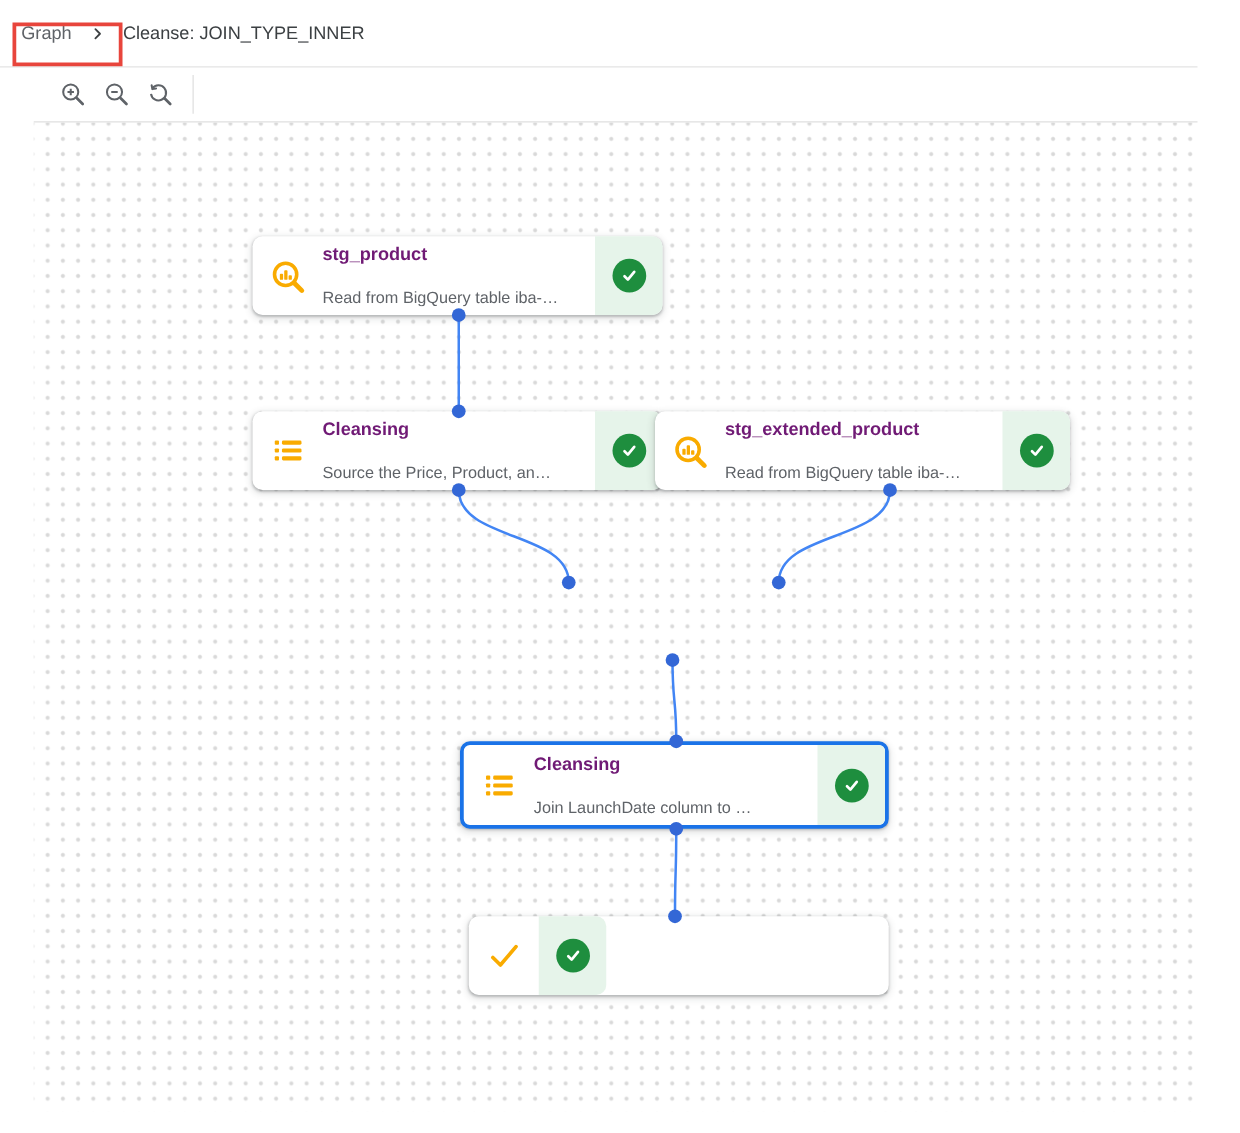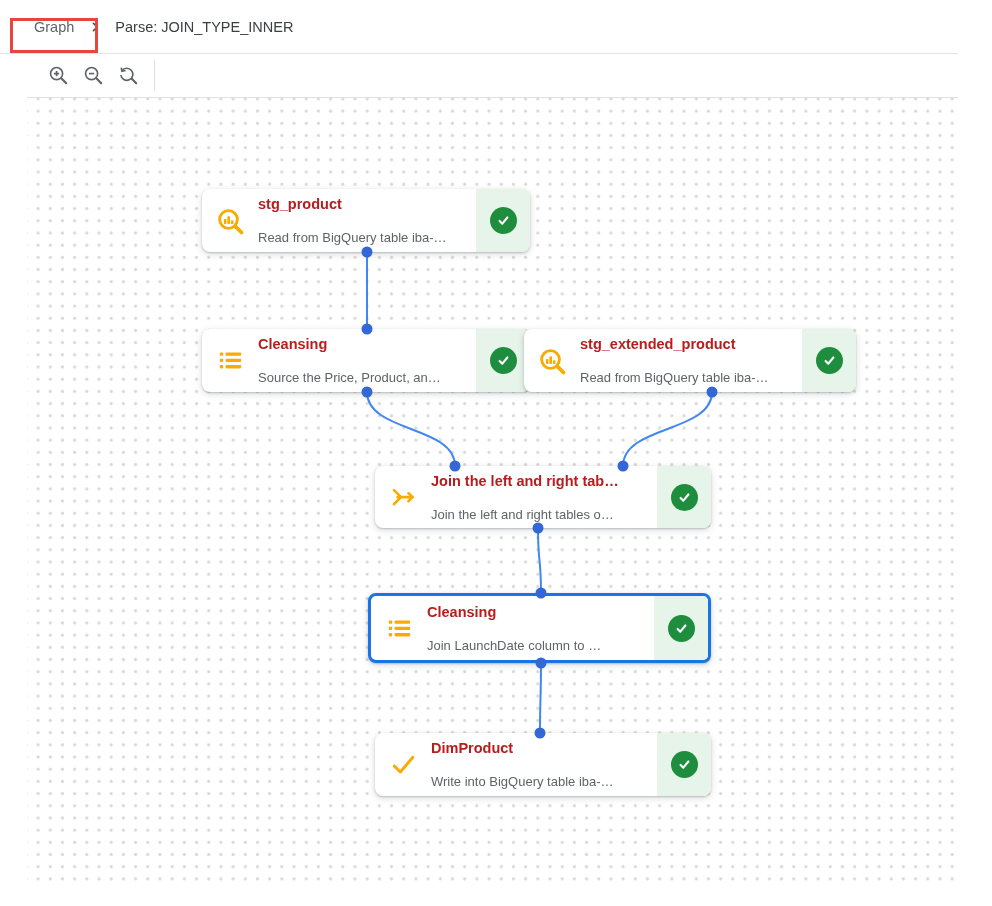--- a/index.html
+++ b/index.html
@@ -5,21 +5,21 @@
   html,body{margin:0;padding:0;}
   body{
     width:992px;height:906px;position:relative;background:#ffffff;
     font-family:"Liberation Sans",sans-serif;overflow:hidden;
     -webkit-font-smoothing:antialiased;
   }
   
   .header{
     position:absolute;left:0;top:0;width:958px;height:54px;
     border-bottom:1px solid #e3e3e3;box-sizing:border-box;
-    display:flex;align-items:center;padding-left:34px;
+    display:flex;align-items:center;padding-left:17px;
   }
   .crumb-graph{font-size:14.5px;color:#5f6368;cursor:pointer;}
   .crumb-chevron{margin:0 12px 0 13px;display:flex;align-items:center;}
   .crumb-source{font-size:14.5px;color:#3c4043;}
   .annotation-box{
     position:absolute;left:10px;top:18px;width:88px;height:35px;
     border:3px solid var(--annotation,#e8453c);box-sizing:border-box;z-index:6;
     pointer-events:none;
   }
   
@@ -43,21 +43,21 @@
   }
   
   .node{
     position:absolute;display:flex;align-items:center;background:#fff;
     border-radius:8px;box-sizing:border-box;cursor:pointer;
     box-shadow:0 1px 2px rgba(60,64,67,.28),0 2px 6px 1px rgba(60,64,67,.14);
   }
   .node.selected{border:3px solid var(--selected,#1a73e8);}
   .node-icon{flex:0 0 56px;display:flex;align-items:center;justify-content:center;color:var(--amber,#f9ab00);}
   .node-text{flex:1;min-width:0;padding-right:4px;}
-  .node-title{font-size:14.5px;font-weight:bold;color:#b91c1c;white-space:nowrap;overflow:hidden;}
+  .node-title{font-size:14.5px;font-weight:bold;color:#701a75;white-space:nowrap;overflow:hidden;}
   .node-subtitle{font-size:13px;color:#5f6368;white-space:nowrap;overflow:hidden;margin-top:18px;}
   .node-status{
     flex:0 0 54px;align-self:stretch;background:var(--success-bg,#e6f4ea);
     border-radius:0 8px 8px 0;display:flex;align-items:center;justify-content:center;
   }
   .node.selected .node-status{border-radius:0 5px 5px 0;}
   .status-circle{
     width:27px;height:27px;border-radius:50%;background:var(--success,#1e8e3e);
     display:flex;align-items:center;justify-content:center;
   }
@@ -66,21 +66,21 @@
 </head>
 <body>
 
 <div class="header">
   <span class="crumb-graph">Graph</span>
   <span class="crumb-chevron">
     <svg width="16" height="16" viewBox="0 0 24 24" fill="none" stroke="#3c4043" stroke-width="2.2" stroke-linecap="round" stroke-linejoin="round">
         <path d="M9.5 6.5 L15 12 L9.5 17.5"></path>
       </svg>
   </span>
-  <span class="crumb-source">Parse: JOIN_TYPE_INNER</span>
+  <span class="crumb-source">Cleanse: JOIN_TYPE_INNER</span>
 </div>
 <div class="annotation-box"></div>
 
 <div class="toolbar">
   <button class="tool-btn">
     <span>
       <svg width="23" height="23" viewBox="0 0 24 24" fill="none" stroke="currentColor">
         <circle cx="10" cy="10" r="6.3" stroke-width="1.7"></circle>
         <path d="M10 7.3 V12.7 M7.3 10 H12.7" stroke-width="1.7"></path>
         <path d="M15.2 15.2 L20 20" stroke-width="2.3" stroke-linecap="round"></path>
@@ -173,41 +173,20 @@
       <div class="node-subtitle">Read from BigQuery table iba-…</div>
     </span>
     <span class="node-status">
       <span class="status-circle">
         <svg width="17" height="17" viewBox="0 0 24 24" fill="none" stroke="#ffffff" stroke-width="3" stroke-linecap="round" stroke-linejoin="round">
             <path d="M6.5 12.7 L10.3 16.5 L17.5 7.7"></path>
           </svg>
       </span>
     </span>
   </div>
-    <div class="node" style="left: 348px; top: 368px; width: 336px; height: 62px;">
-    <span class="node-icon">
-        <svg width="27" height="27" viewBox="0 0 24 24" fill="none" stroke="currentColor" stroke-width="2.3" stroke-linecap="round" stroke-linejoin="round">
-          <path d="M3.5 5.5 L9.8 11.7"></path>
-          <path d="M3.5 18 L9.8 11.7"></path>
-          <path d="M6.8 11.7 H20"></path>
-          <path d="M16.4 8.1 L20 11.7 L16.4 15.3"></path>
-        </svg>
-      </span>
-    <span class="node-text">
-      <div class="node-title">Join the left and right tab…</div>
-      <div class="node-subtitle">Join the left and right tables o…</div>
-    </span>
-    <span class="node-status">
-      <span class="status-circle">
-        <svg width="17" height="17" viewBox="0 0 24 24" fill="none" stroke="#ffffff" stroke-width="3" stroke-linecap="round" stroke-linejoin="round">
-            <path d="M6.5 12.7 L10.3 16.5 L17.5 7.7"></path>
-          </svg>
-      </span>
-    </span>
-  </div>
     <div class="node selected" style="left: 341px; top: 495px; width: 343px; height: 70px;">
     <span class="node-icon">
         <svg width="27" height="27" viewBox="0 0 24 24" fill="currentColor">
           <rect x="2.5" y="4.8" width="3" height="3" rx="0.7"></rect>
           <rect x="7.6" y="4.8" width="13.9" height="3" rx="1"></rect>
           <rect x="2.5" y="10.4" width="3" height="3" rx="0.7"></rect>
           <rect x="7.6" y="10.4" width="13.9" height="3" rx="1"></rect>
           <rect x="2.5" y="16" width="3" height="3" rx="0.7"></rect>
           <rect x="7.6" y="16" width="13.9" height="3" rx="1"></rect>
         </svg>
@@ -223,24 +202,20 @@
           </svg>
       </span>
     </span>
   </div>
     <div class="node" style="left: 348px; top: 635px; width: 336px; height: 63px;">
     <span class="node-icon">
         <svg width="27" height="27" viewBox="0 0 24 24" fill="none" stroke="currentColor" stroke-width="2.6" stroke-linecap="round" stroke-linejoin="round">
           <path d="M3.8 13.3 L9.2 18.7 L20.3 5.6"></path>
         </svg>
       </span>
-    <span class="node-text">
-      <div class="node-title">DimProduct</div>
-      <div class="node-subtitle">Write into BigQuery table iba-…</div>
-    </span>
     <span class="node-status">
       <span class="status-circle">
         <svg width="17" height="17" viewBox="0 0 24 24" fill="none" stroke="#ffffff" stroke-width="3" stroke-linecap="round" stroke-linejoin="round">
             <path d="M6.5 12.7 L10.3 16.5 L17.5 7.7"></path>
           </svg>
       </span>
     </span>
   </div>
     <svg class="edge-layer" viewBox="0 0 931 791">
       <path d="M340 154 C 340 196.35, 340 188.65, 340 231" fill="none" stroke="#4285f4" stroke-width="2"></path>

